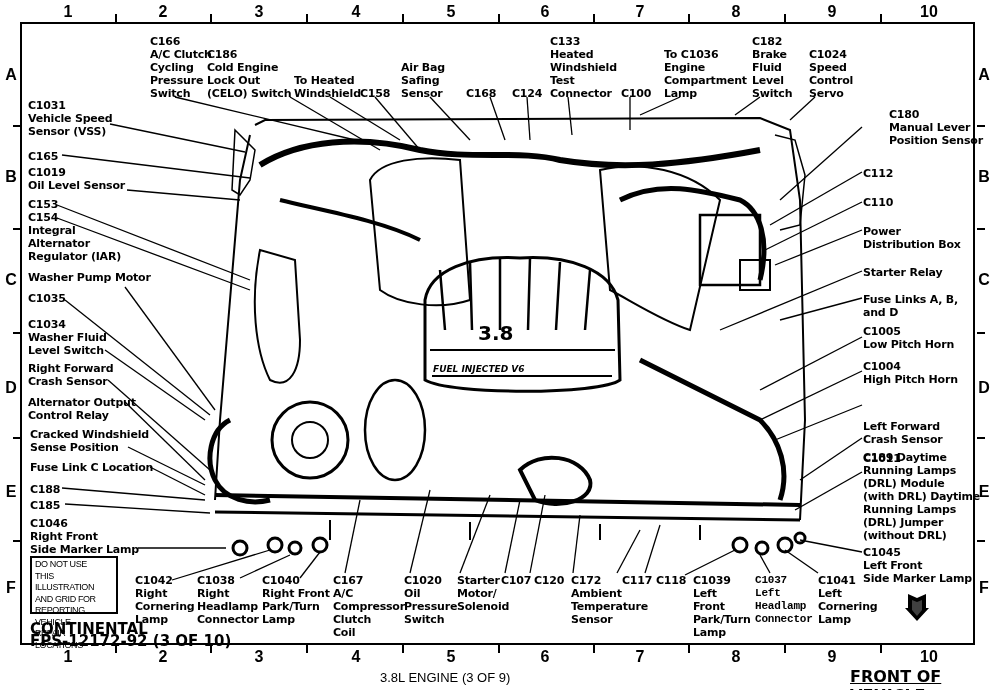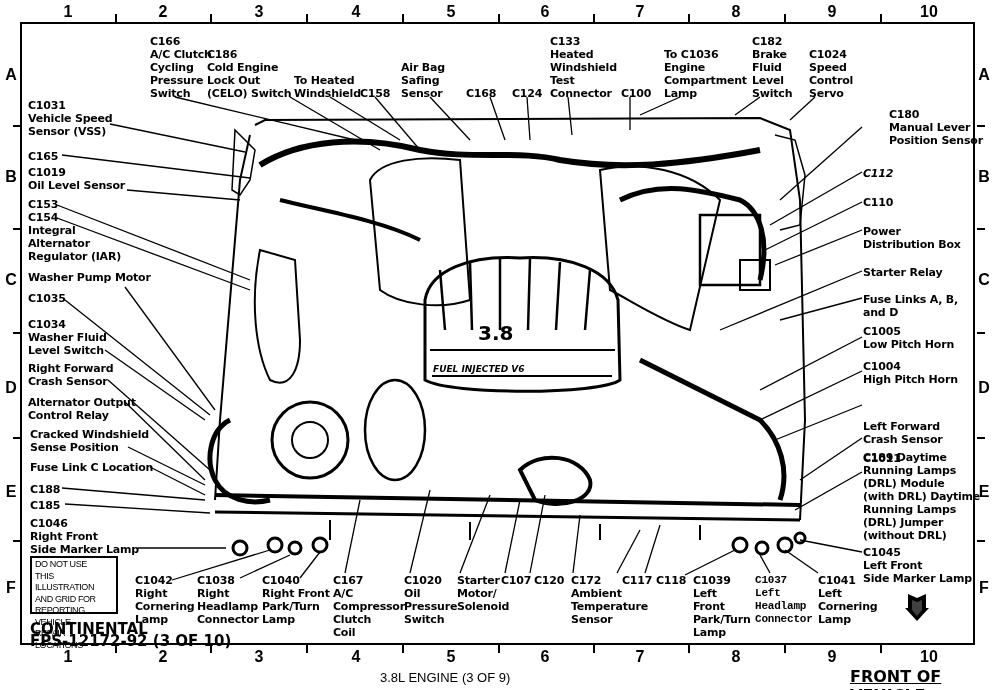--- a/index.html
+++ b/index.html
@@ -269,21 +269,21 @@
 Sense Position</div>
     <div class="lbl" style="left: 30px; top: 461px;">Fuse Link C Location</div>
     <div class="lbl" style="left: 30px; top: 483px;">C188</div>
     <div class="lbl" style="left: 30px; top: 499px;">C185</div>
     <div class="lbl" style="left: 30px; top: 517px;">C1046
 Right Front
 Side Marker Lamp</div>
     <div class="lbl" style="left: 863px; top: 108px; margin-left: 26px;">C180
 Manual Lever
 Position Sensor</div>
-    <div class="lbl" style="left: 863px; top: 167px; font-style: italic;">C112</div>
+    <div class="lbl" style="left: 863px; top: 167px;">C112</div>
     <div class="lbl" style="left: 863px; top: 196px;">C110</div>
     <div class="lbl" style="left: 863px; top: 225px;">Power
 Distribution Box</div>
     <div class="lbl" style="left: 863px; top: 266px;">Starter Relay</div>
     <div class="lbl" style="left: 863px; top: 293px;">Fuse Links A, B,
 and D</div>
     <div class="lbl" style="left: 863px; top: 325px;">C1005
 Low Pitch Horn</div>
     <div class="lbl" style="left: 863px; top: 360px;">C1004
 High Pitch Horn</div>

